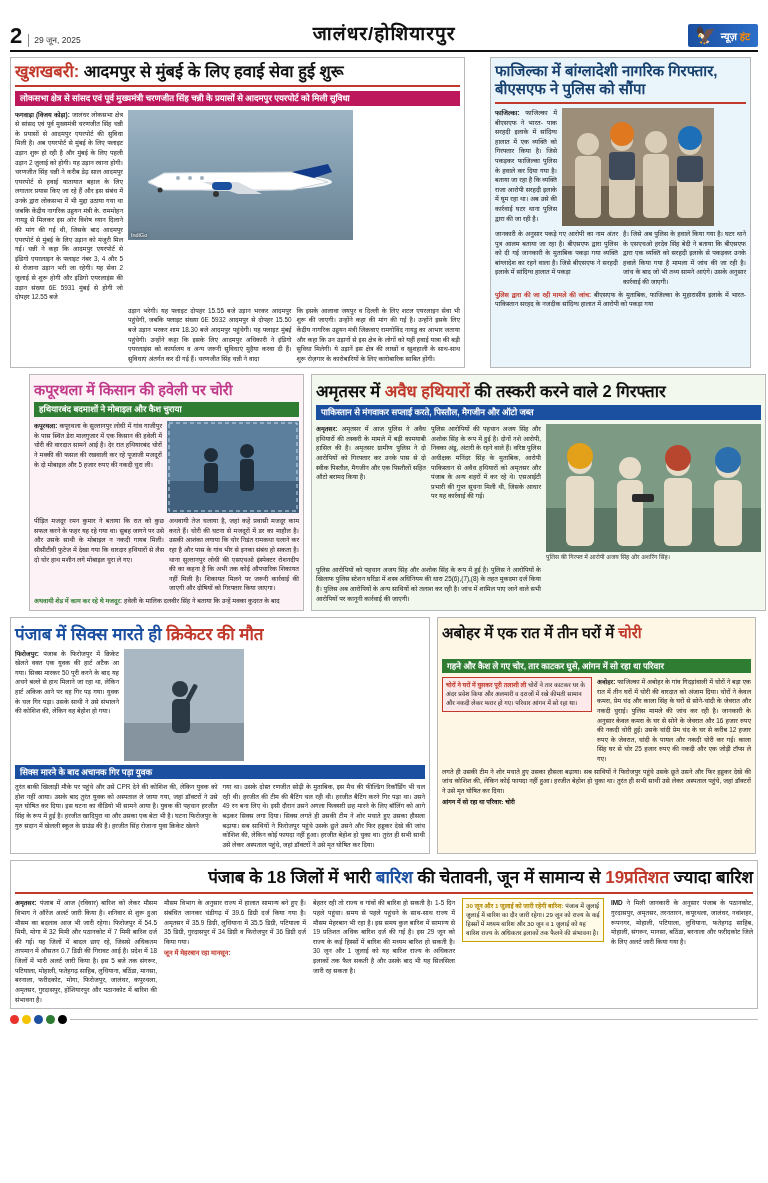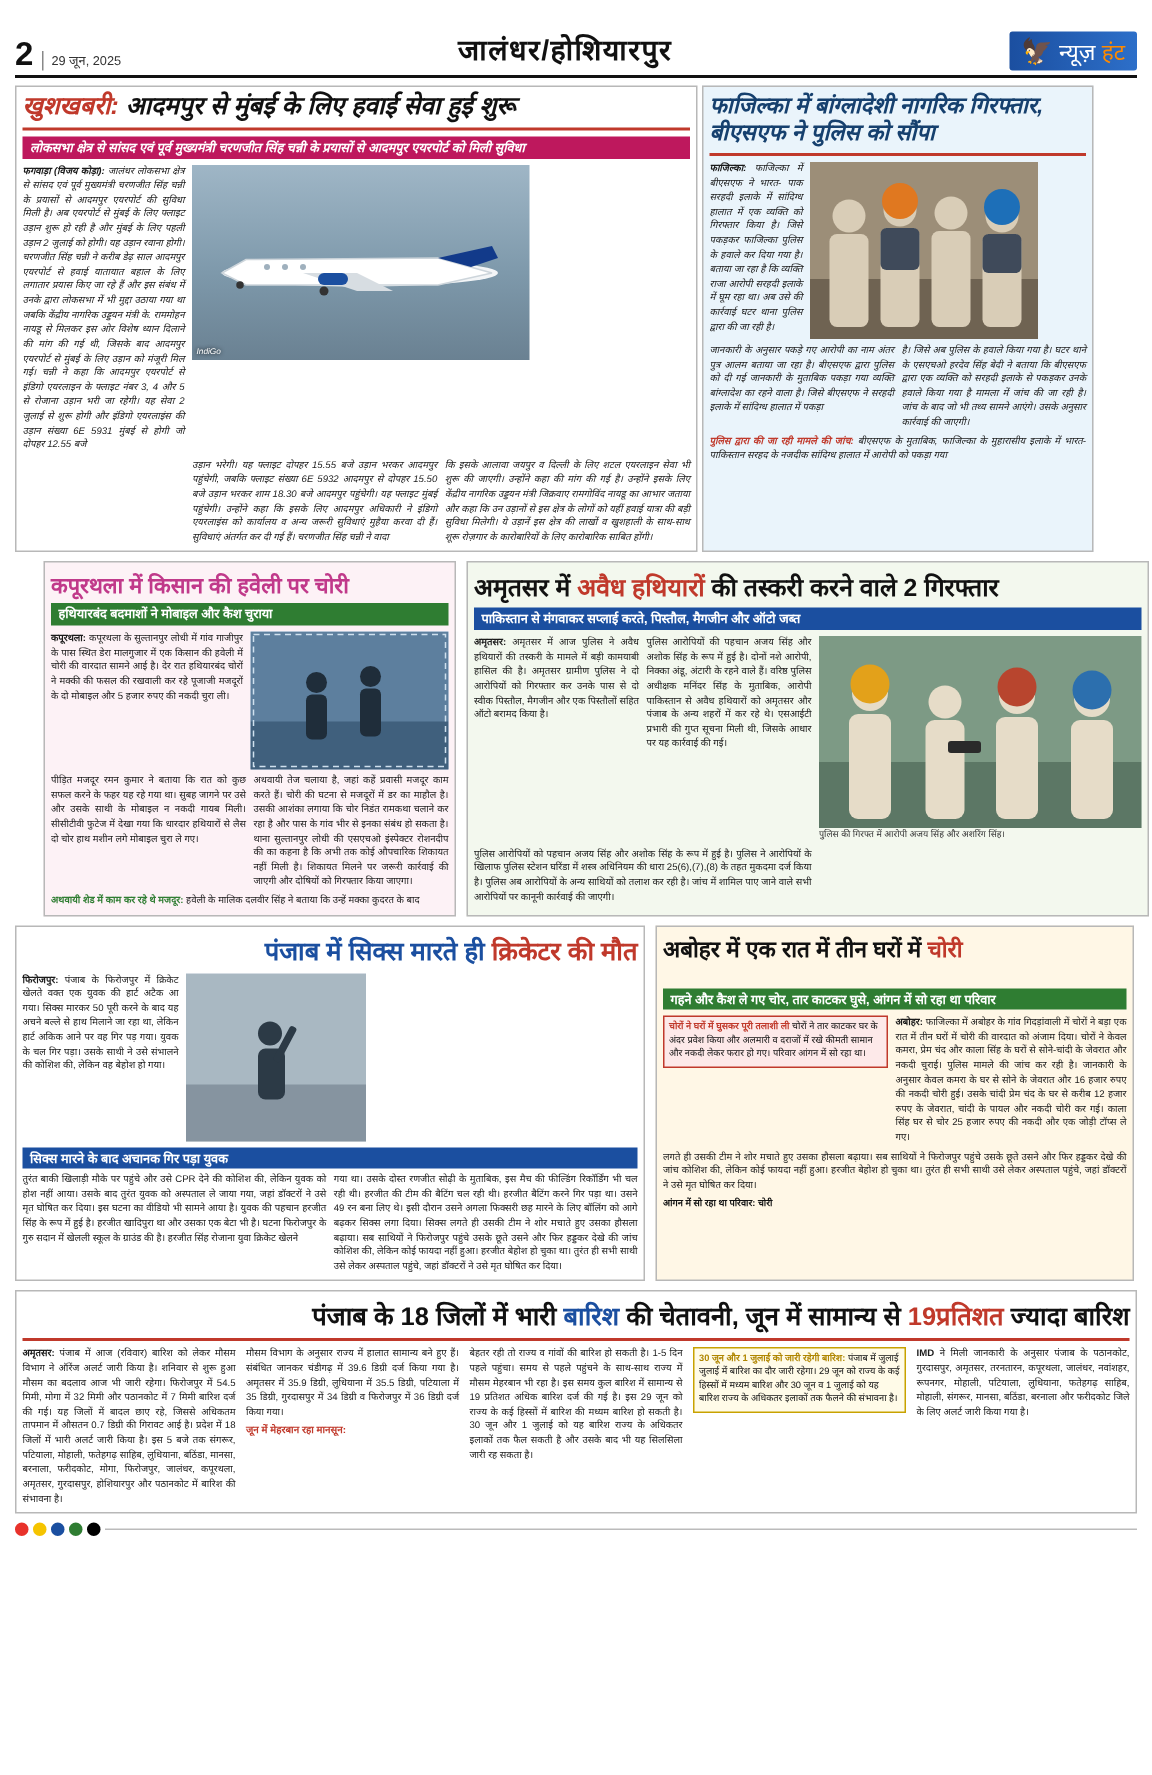--- a/index.html
+++ b/index.html
@@ -36,21 +36,21 @@
   .mh-center {
     flex:1; text-align:center; font-size:19px; font-weight:bold;
     letter-spacing:1px; color:#111; padding-bottom:1px;
   }
   .mh-right {
     display:flex; align-items:center; gap:4px;
     background:linear-gradient(90deg,#1b4fa0,#2d6fc9);
     padding:3px 8px; border-radius:2px;
   }
   .mh-logo-bird { font-size:17px; color:#fff; line-height:1; }
-  .mh-brand { font-size:15px; font-weight:normal; color:#fff; }
+  .mh-brand { font-size:10px; font-weight:bold; color:#fff; }
   .mh-brand .orange { color:#ff8a00; }
 
   
   .rule-red { height:2px; background:#c0392b; margin:4px 0; }
   .hl { font-size:16.5px; font-weight:bold; line-height:1.15; }
   .sub-band {
     background:#be185d; color:#fff; font-size:8.5px; font-weight:bold;
     padding:2px 5px; line-height:1.25;
   }
   .body-txt {
@@ -59,21 +59,21 @@
   .cap { font-size:6px; color:#333; line-height:1.3; margin-top:2px; }
   .photo {
     background:#cfd8dc; position:relative; overflow:hidden;
   }
   .photo .ph-label {
     position:absolute; bottom:2px; left:3px; font-size:5.5px; color:#fff;
     text-shadow:0 0 3px #000;
   }
 
   
-  .blockA { margin-top:5px; display:flex; gap:3px;font-style:italic; }
+  .blockA { margin-top:5px; display:flex; gap:25px; }
   .storyA1 { width:455px; border:1px solid #b8b8b8; padding:4px; }
   .storyA2 { width:261px; border:1px solid #b8b8b8; padding:4px; background:#eaf4fb; }
 
   .a1-head { color:#c0392b; }
   .a1-head .blk { color:#111; }
   .a1-cols { display:flex; gap:5px; margin-top:4px; }
   .a1-c1 { width:108px; }
   .a1-img { width:225px; height:130px; background:linear-gradient(180deg,#9fb6c6 0%,#7e99ab 55%,#6a8192 100%); position:relative; }
   .plane {
     position:absolute; left:14px; top:46px; width:196px; height:46px;
@@ -93,21 +93,21 @@
   .b2-head { font-size:16.5px; font-weight:bold; color:#111; }
   .b2-head .red { color:#c0392b; }
   .b2-band { background:#1b4fa0; }
   .b1-img { width:132px; height:92px; background:linear-gradient(180deg,#86a8c7,#4f7496); position:relative; }
   .b2-img { width:215px; height:128px; background:linear-gradient(180deg,#9eb5a6,#6c8a74); position:relative; }
 
   
   .blockC { margin-top:6px; display:flex; gap:7px; }
   .storyC1 { width:420px; border:1px solid #b8b8b8; padding:4px; }
   .storyC2 { width:319px; border:1px solid #b8b8b8; padding:4px; background:#fff7e6; }
-  .c1-head { font-size:17px; font-weight:bold; color:#c0392b;text-align:right; }
+  .c1-head { font-size:17px; font-weight:bold; color:#c0392b; }
   .c1-head .blue { color:#1b4fa0; }
   .c2-head { font-size:15px; font-weight:bold; color:#111; }
   .c2-head .red { color:#c0392b; }
   .c1-band { background:#1b4fa0; }
   .c2-band { background:#2f7d32; }
   .c1-img { width:120px; height:112px; background:linear-gradient(180deg,#b9c6cf,#8795a0); position:relative; }
   .c2-note {
     border:1px solid #c0392b; background:#fde9e9; padding:3px;
     font-size:6.2px; line-height:1.45; margin-bottom:3px;
   }

